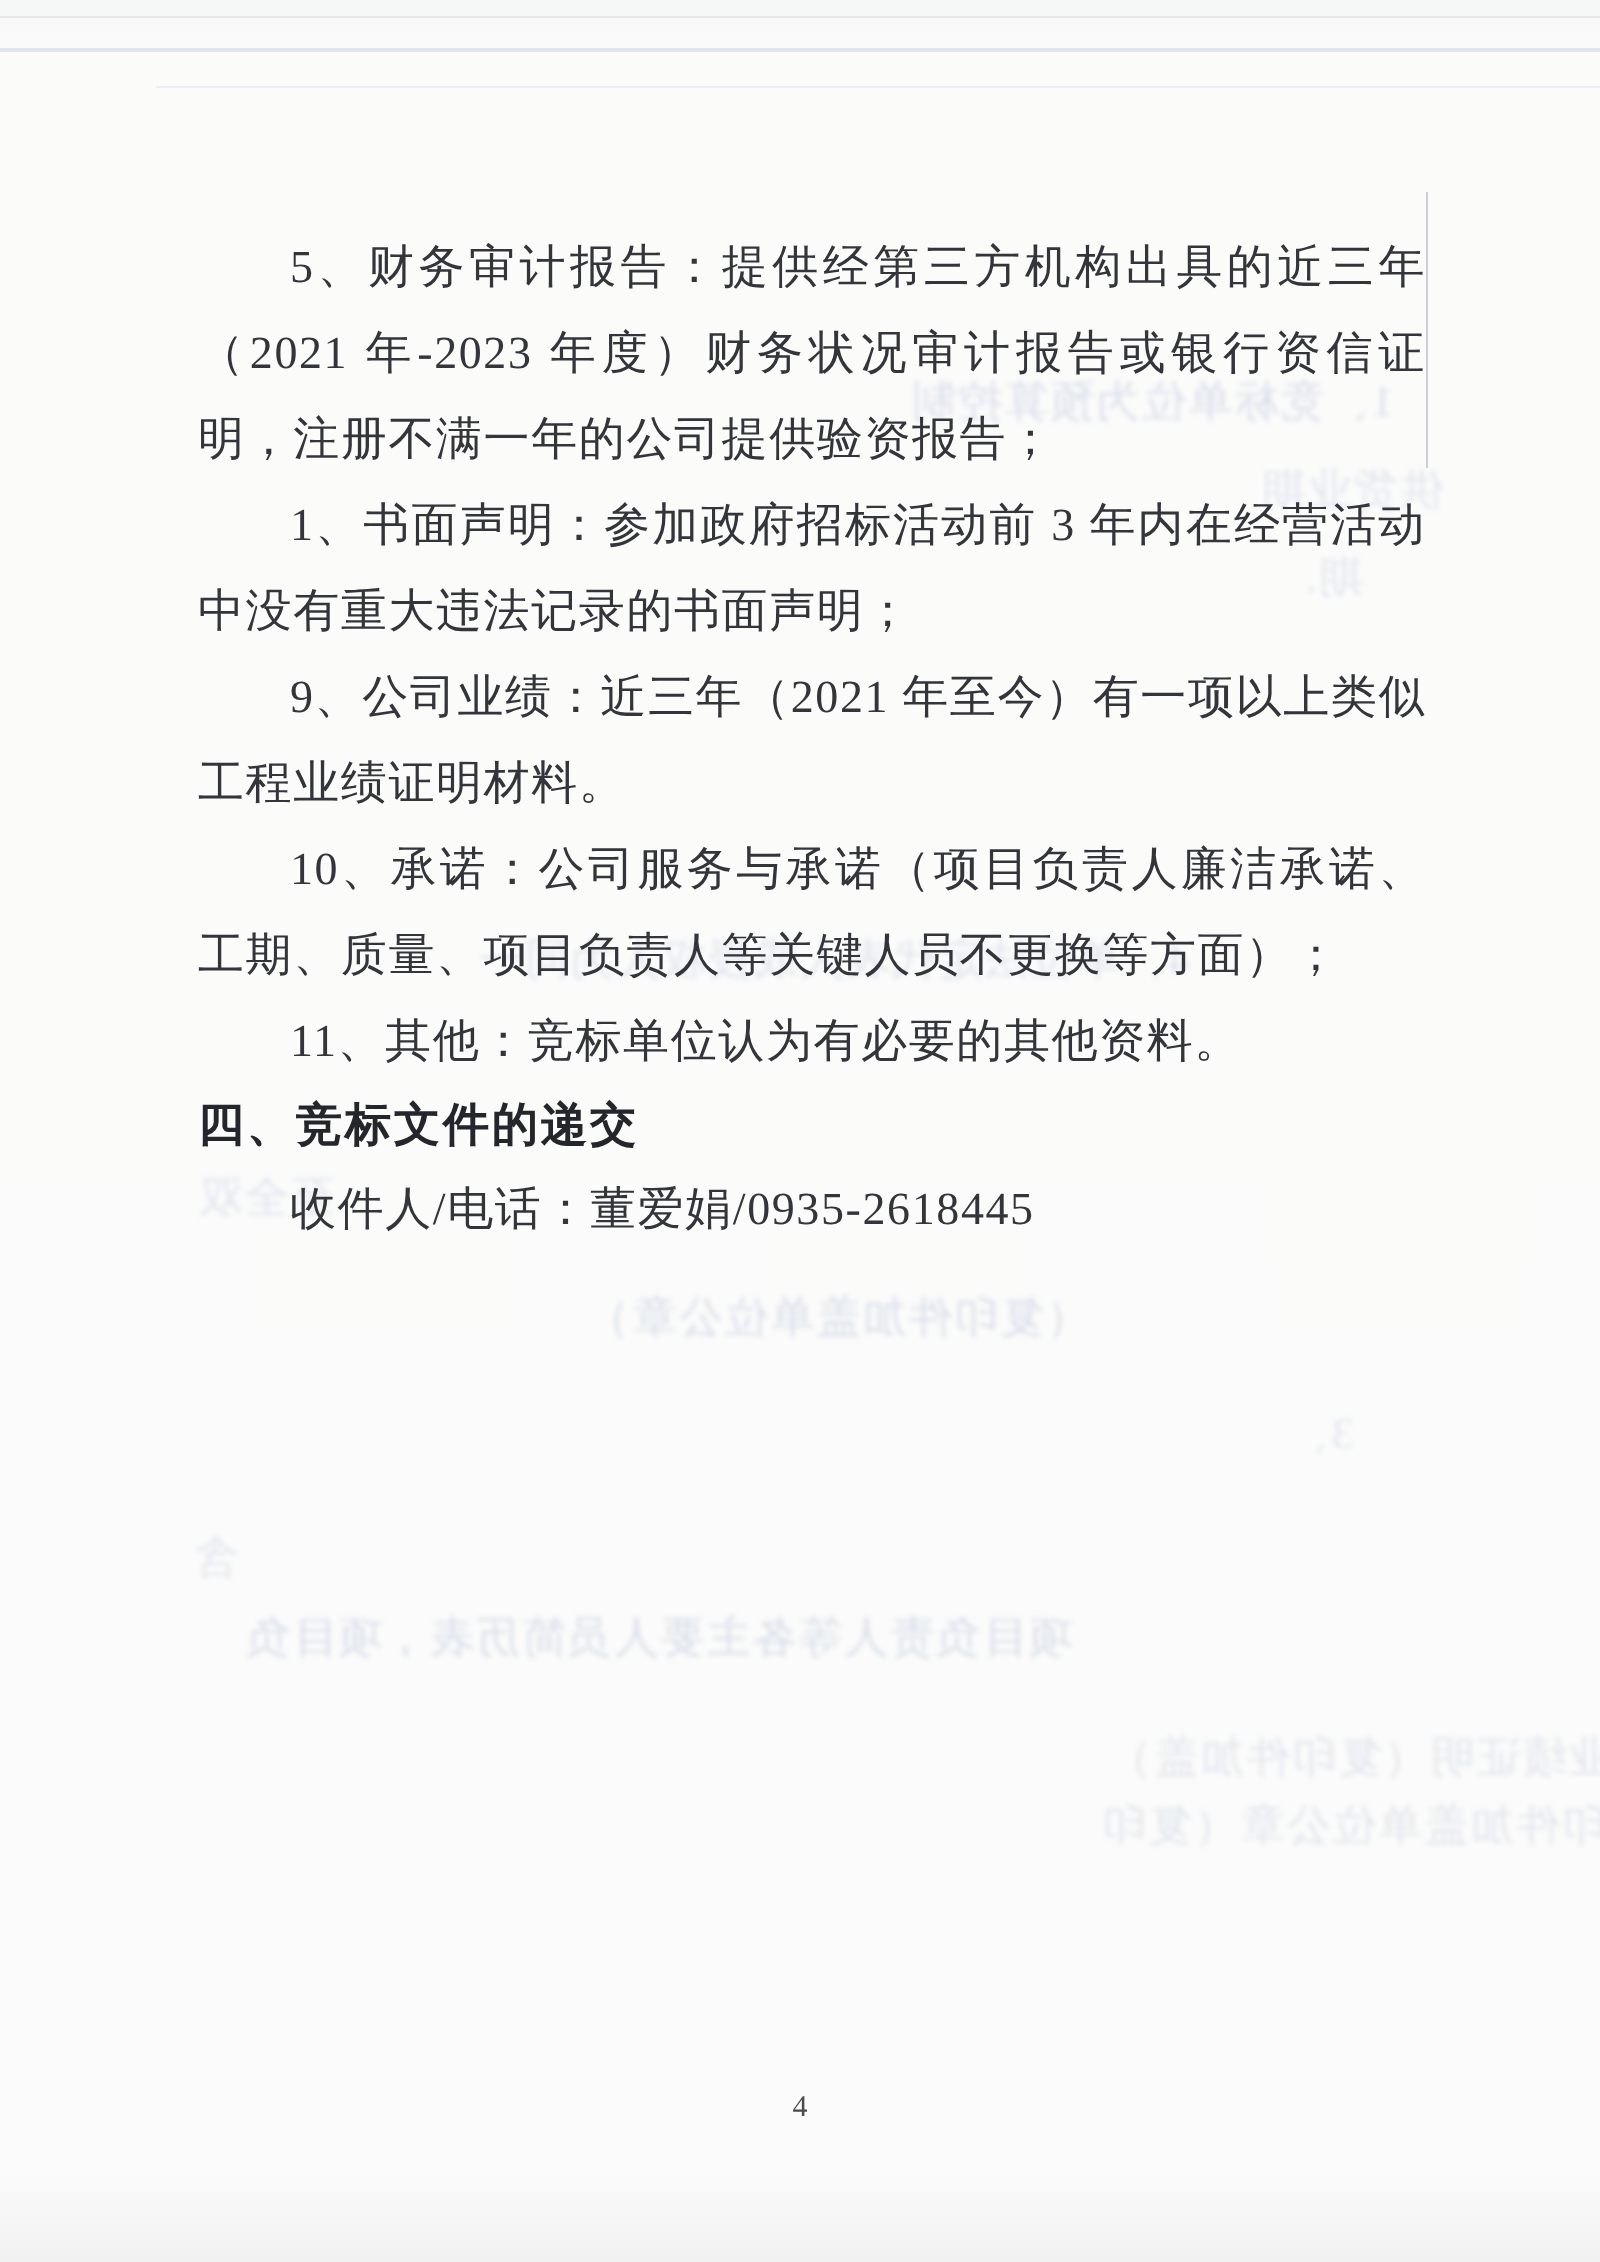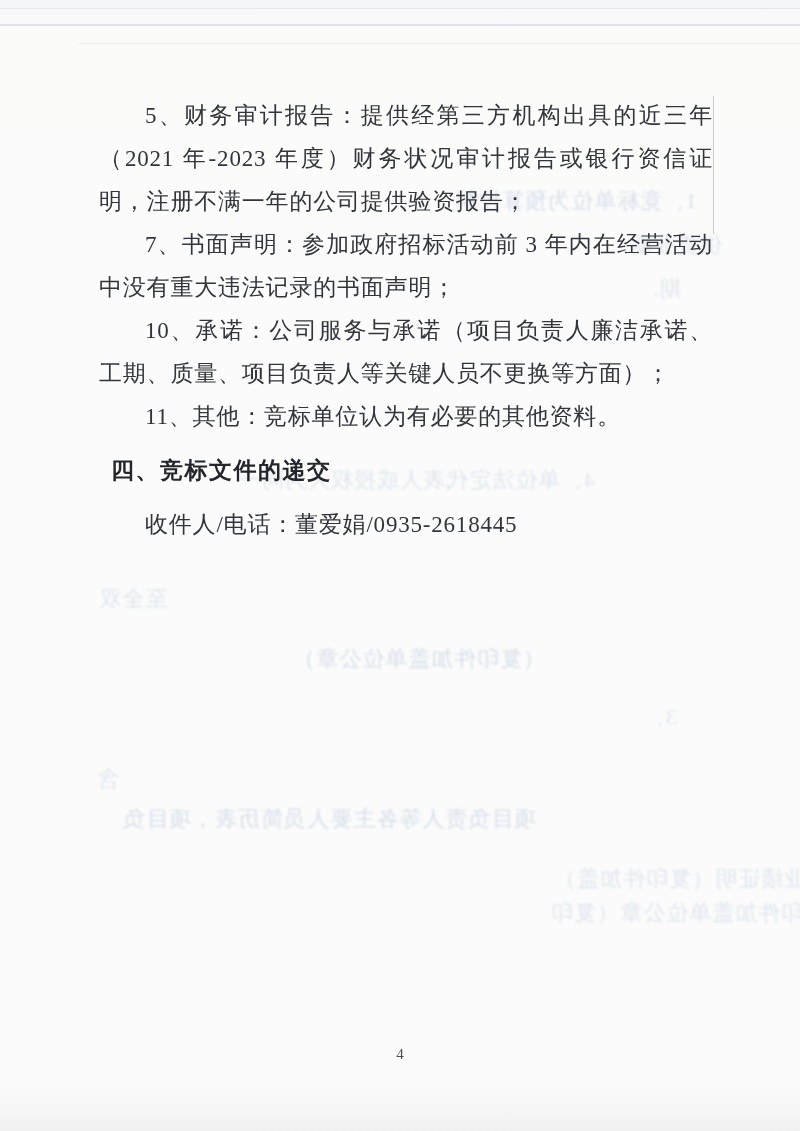--- a/index.html
+++ b/index.html
@@ -12,27 +12,27 @@
     font-family:"Liberation Serif","DejaVu Serif",serif;
     color:#33353b;
   }
   
   .scan-line-a{position:absolute;left:0;top:8px;width:100%;height:1px;background:#e2e3e8;opacity:.85;}
   .scan-line-b{position:absolute;left:0;top:24px;width:100%;height:2px;background:#dde1ee;opacity:.9;}
   .scan-line-c{position:absolute;left:78px;top:43px;right:0;height:1px;background:#eceef4;}
   .scan-vline{position:absolute;left:713px;top:96px;width:1px;height:138px;background:#a4aabb;opacity:.55;}
 
   .content{
-    position:absolute;left:99px;top:94px;width:614px;
+    position:absolute;left:99px;top:112px;width:614px;
     font-size:23px;line-height:43px;
     text-align:justify;letter-spacing:.8px;
   }
   .para{margin:0;text-indent:2em;}
   .heading{
-    margin:12px;
+    margin:0;
     font-family:"Liberation Sans","DejaVu Sans",sans-serif;
     font-weight:bold;font-size:23px;line-height:41px;
     color:#25262b;letter-spacing:1.5px;text-indent:0;
   }
   
   .bleed{
     position:absolute;
     transform:scaleX(-1);
     filter:blur(1.3px);
     color:#b7c3db;opacity:.5;
@@ -64,21 +64,22 @@
   <div class="bleed dim" style="left:98px;top:586px;">至全双</div>
   <div class="bleed" style="left:292px;top:646px;">（复印件加盖单位公章）</div>
   <div class="bleed dim" style="left:642px;top:704px;">3、</div>
   <div class="bleed dim" style="left:96px;top:766px;">含</div>
   <div class="bleed" style="left:122px;top:806px;">项目负责人等各主要人员简历表，项目负</div>
   <div class="bleed dim" style="left:553px;top:866px;">业绩证明（复印件加盖）</div>
   <div class="bleed dim" style="left:550px;top:900px;">印件加盖单位公章（复印</div>
 
   <div class="content">
     <p class="para">5、财务审计报告：提供经第三方机构出具的近三年（2021 年-2023 年度）财务状况审计报告或银行资信证明，注册不满一年的公司提供验资报告；</p>
-    <p class="para">7、书面声明：参加政府招标活动前 3 年内在经营活动中没有重大违法记录的书面声明；</p>
+    <p class="para">1、书面声明：参加政府招标活动前 3 年内在经营活动中没有重大违法记录的书面声明；</p>
+    <p class="para">9、公司业绩：近三年（2021 年至今）有一项以上类似工程业绩证明材料。</p>
     <p class="para">10、承诺：公司服务与承诺（项目负责人廉洁承诺、工期、质量、项目负责人等关键人员不更换等方面）；</p>
     <p class="para">11、其他：竞标单位认为有必要的其他资料。</p>
     <h2 class="heading">四、竞标文件的递交</h2>
     <p class="para">收件人/电话：董爱娟/0935-2618445</p>
   </div>
 
   <div class="footer-pagenum">4</div>
 
 </div>
 

